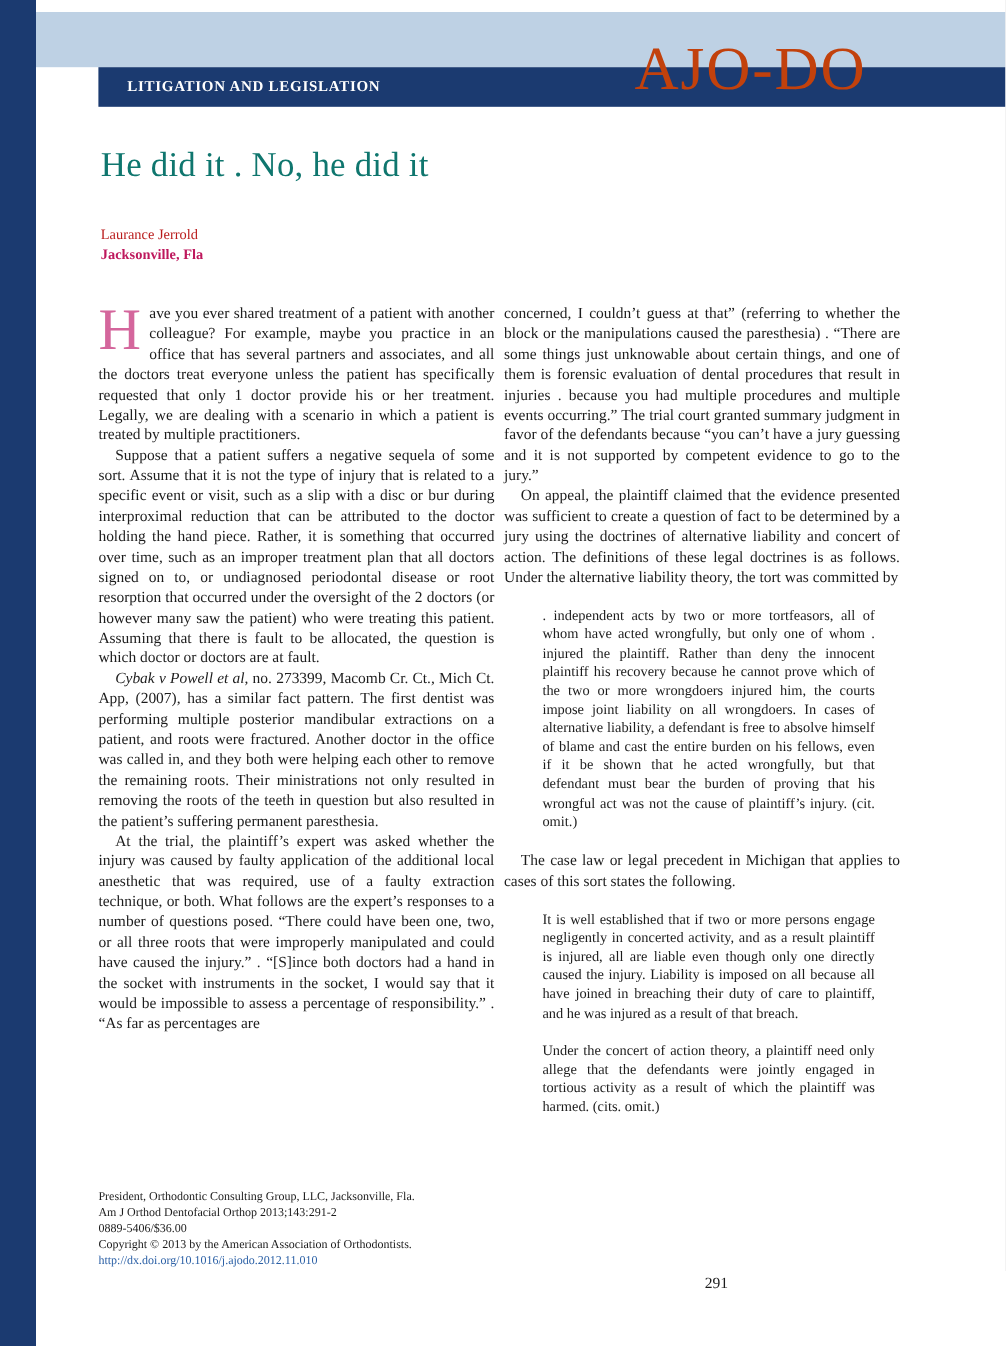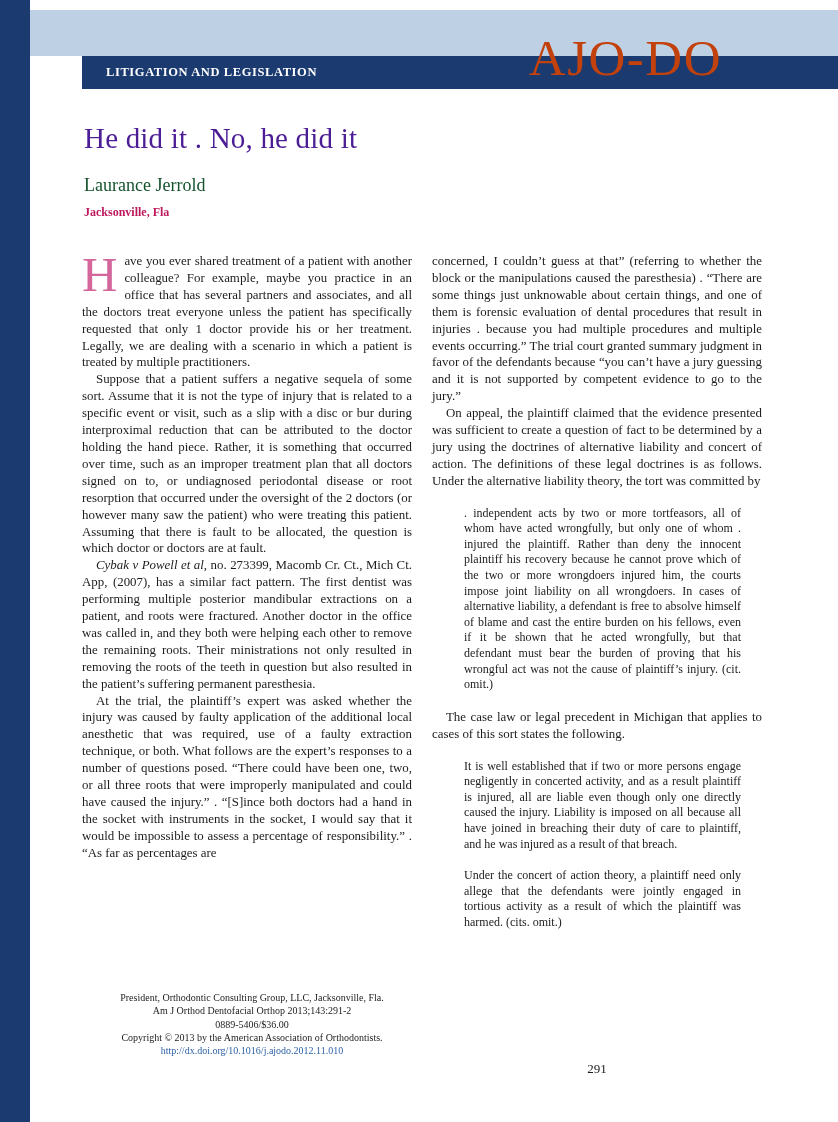--- a/index.html
+++ b/index.html
@@ -18,54 +18,54 @@
   .section-label {
     color:#ffffff; font-size:12.5px; font-weight:bold; letter-spacing:0.6px;
     padding-left:24px; white-space:nowrap;
   }
   .journal-logo {
     position:absolute; top:33px; right:116px; color:#c2410c;
     font-size:51px; line-height:1; letter-spacing:1.5px; font-weight:normal;
   }
   .article-title {
     position:absolute; left:84px; top:122px; margin:0;
-    font-size:29px; font-weight:normal; color:#4c1d95; letter-spacing:0.2px;
+    font-size:29px; font-weight:normal; color:#0f766e; letter-spacing:0.2px;
   }
   .author-name {
-    position:absolute; left:84px; top:175px;
-    font-size:18px; color:#14532d;
+    position:absolute; left:84px; top:188px;
+    font-size:12px; color:#b91c1c;
   }
   .author-location {
     position:absolute; left:84px; top:205px;
     font-size:12px; font-weight:bold; color:#be185d;
   }
   .col {
     position:absolute; top:253px; width:330px;
     font-size:12.9px; line-height:16.9px; text-align:justify;
   }
   .col-left  { left:82px; }
-  .col-right { left:432px;font-family:Liberation Serif, serif; }
+  .col-right { left:420px;font-family:Liberation Serif, serif; }
   .col p { margin:0; }
   .col p.indent { text-indent:14px; }
   .dropcap {
     float:left; font-size:49px; line-height:40px; padding:2px 7px 0 0;
     color:#d4669c;
   }
   .case-cite { font-style:italic; }
   .quote {
     margin:9px 5px 9px 16px; font-size:12px; line-height:15.6px;
     text-align:justify;
   }
   .quote p { margin:16px; }
   .quote p + p { margin-top:3px; }
   .footnote {
     position:absolute; left:82px; top:991px; width:340px;
     font-size:10px; line-height:13.3px; text-align:left;
   }
-  .footnote div { margin:0;text-align:center; }
+  .footnote div { margin:0; }
   .doi-link { color:#2a5fa5; text-decoration:none; cursor:pointer; }
   .page-number {
     position:absolute; left:432px; top:1061px; width:330px;
     text-align:center; font-size:13px; color:#1c1c1c;
   }
 </style>
 </head>
 <body>
 
 <div class="page">

